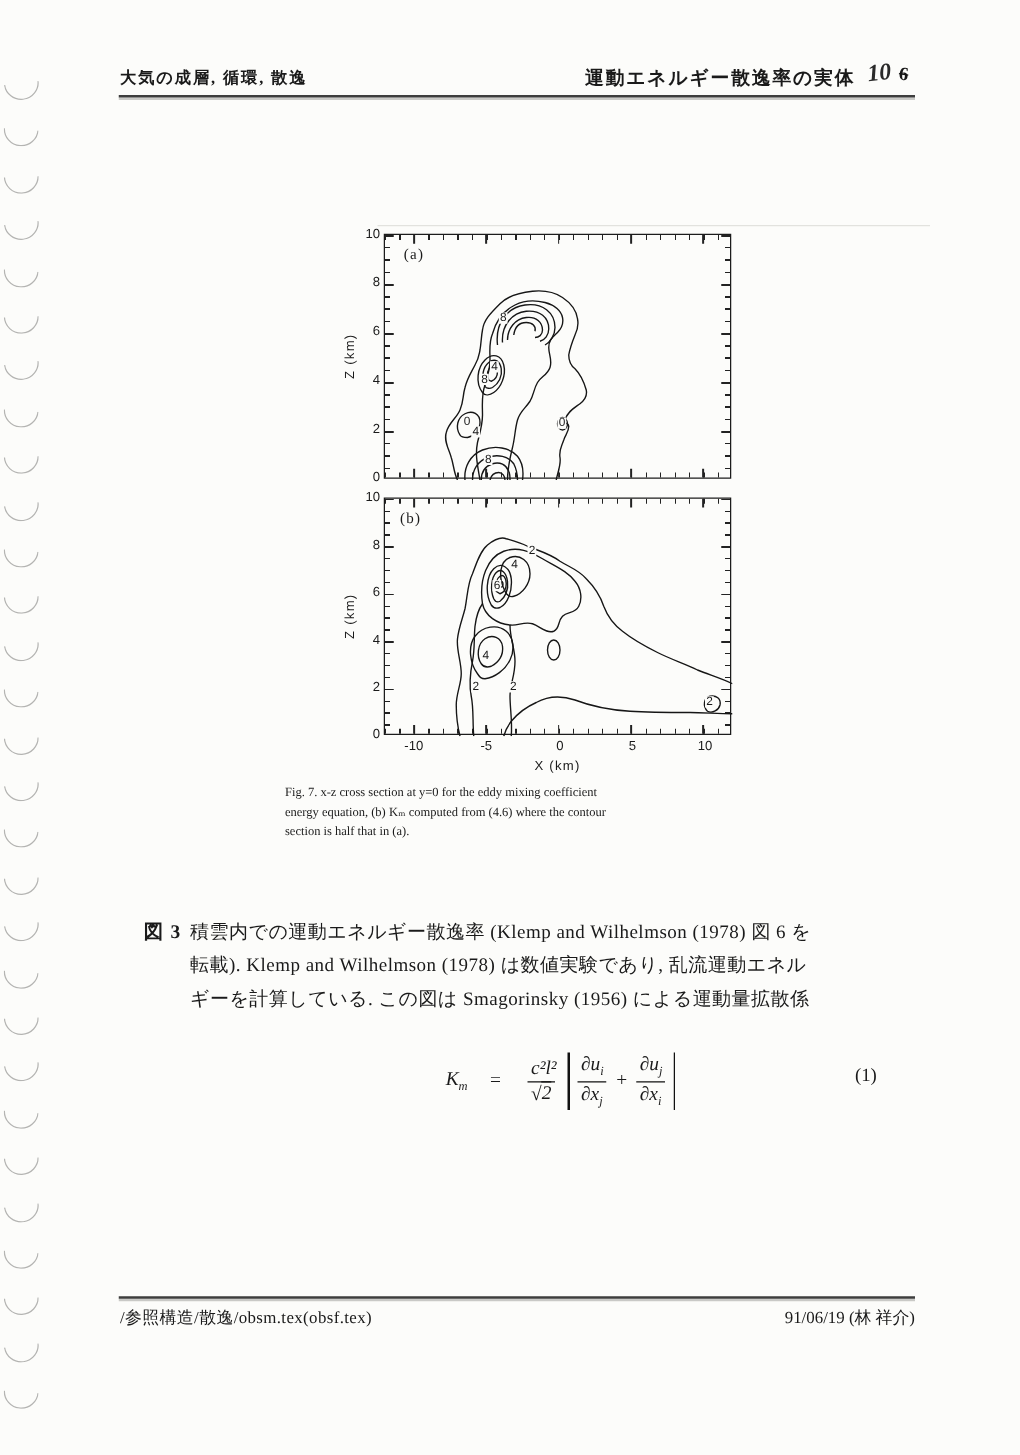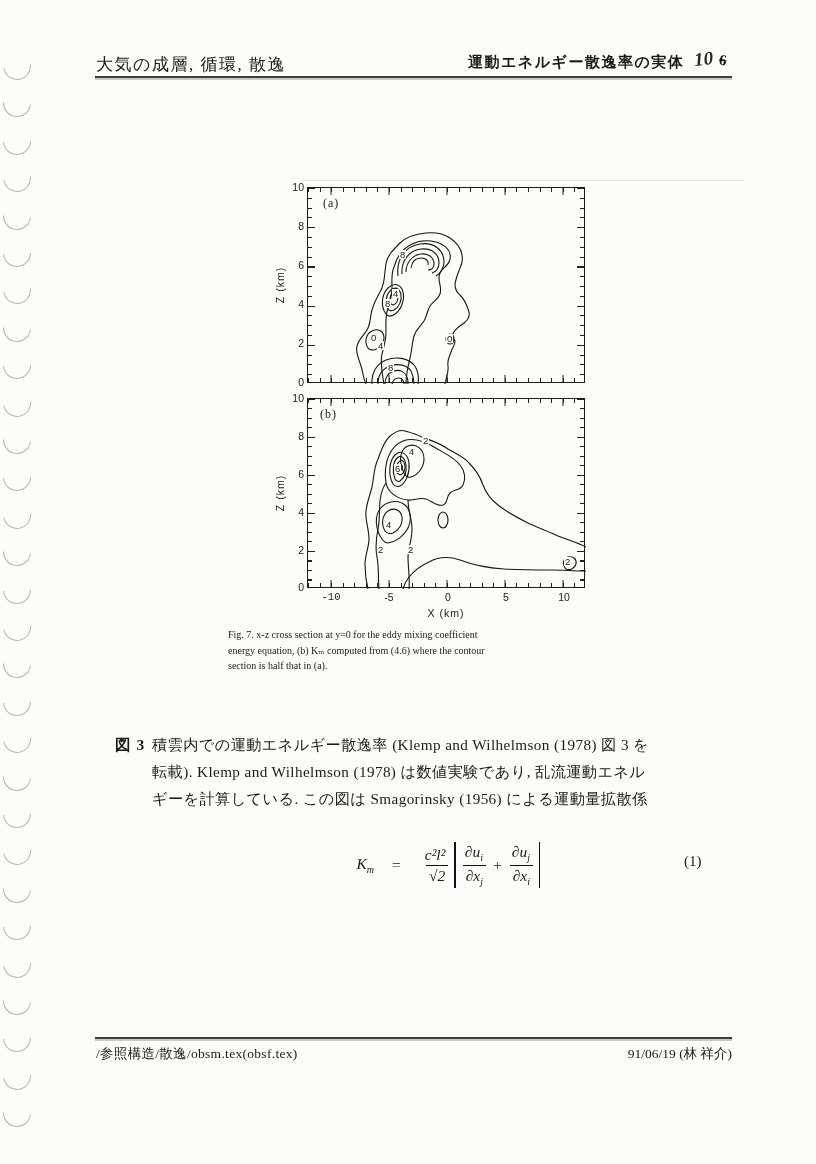--- a/index.html
+++ b/index.html
@@ -9,21 +9,21 @@
     font-family:"Liberation Serif","DejaVu Serif",serif;color:#1a1a1a;
   }
   
   .coil{
     position:absolute;left:3px;width:26px;height:26px;
     border:1.6px solid #b4b4b2;border-radius:50%;
     clip-path:inset(52% 0 0 0);
     background:transparent;
   }
   
-  .h-left{position:absolute;left:96px;top:53px;font-size:17px;font-weight:normal;letter-spacing:1.5px;}
+  .h-left{position:absolute;left:96px;top:53px;font-size:13px;font-weight:bold;letter-spacing:1.5px;}
   .h-right{position:absolute;left:468px;top:53px;font-size:15px;font-weight:bold;letter-spacing:1.5px;}
   .h-page{position:absolute;left:694px;top:48px;font-size:19px;font-style:italic;transform:rotate(-6deg);font-weight:bold;color:#2a2a2a;}
   .h-struck{position:absolute;left:719px;top:52px;font-size:15px;font-weight:bold;text-decoration:line-through;transform:rotate(8deg);color:#161616;}
   .rule{position:absolute;left:95px;width:637px;height:2px;background:#3d3d3d;box-shadow:0 2px 0 #c9c9c6;}
   .rule-top{top:76px;}
   .rule-bottom{top:1037px;}
   .scanline{position:absolute;left:302px;top:180px;width:442px;height:1px;background:#e2e2de;}
   
   .panel{position:absolute;left:307px;border:1.4px solid #1c1c1c;box-sizing:border-box;}
   .panel-a{top:187px;width:278px;height:196px;}
@@ -52,21 +52,21 @@
   .caption{position:absolute;left:228px;top:627px;width:388px;font-size:10px;line-height:15.6px;}
   .caption .ln{text-align:justify;}
   .caption .ln:last-child{text-align:left;}
   
   .figno{position:absolute;left:115px;top:735px;font-size:15.5px;font-weight:bold;letter-spacing:1px;}
   .bodyline{position:absolute;left:152px;width:560px;font-size:15.2px;letter-spacing:0.4px;white-space:nowrap;}
   
   .eqrow{position:absolute;left:280px;top:836px;width:340px;height:58px;display:flex;align-items:center;justify-content:center;font-size:15.5px;font-style:italic;}
   .eqrow sub{font-size:10px;font-style:italic;}
   .eq-sp{display:inline-block;width:14px;}
-  .frac{display:inline-flex;flex-direction:column;align-items:flex-end;margin:0 3px;}
+  .frac{display:inline-flex;flex-direction:column;align-items:flex-start;margin:0 3px;}
   .frac .den{border-top:1.2px solid #111;padding:1px 3px 0 3px;}
   .frac .num{padding:0 3px 1px 3px;}
   .vbar{width:1.5px;height:46px;background:#111;margin:0 3px;}
   .rad{font-style:normal;}
   .radarg{border-top:1px solid #111;padding-top:0.5px;}
   .plus{margin:0 4px;font-style:normal;}
   .eqtag{position:absolute;left:684px;top:853px;font-size:15px;}
   .postline{position:absolute;left:152px;top:901px;font-size:15.2px;letter-spacing:0.3px;}
   .postline .it{font-style:italic;}
   
@@ -193,36 +193,36 @@
     <span class="clabel" style="left:69px;top:146px;">2</span>
     <span class="clabel" style="left:99px;top:146px;">2</span>
     <span class="clabel" style="left:256px;top:158px;">2</span>
     <span class="ytick" style="top:-7px;">10</span>
     <span class="ytick" style="top:31px;">8</span>
     <span class="ytick" style="top:69px;">6</span>
     <span class="ytick" style="top:107px;">4</span>
     <span class="ytick" style="top:145px;">2</span>
     <span class="ytick" style="top:182px;">0</span>
     <span class="ax-y">Z (km)</span>
-    <span class="xtick" style="left:8px;top:192px;font-family:Liberation Mono, monospace;">-10</span>
+    <span class="xtick" style="left:8px;top:192px;">-10</span>
     <span class="xtick" style="left:66px;top:192px;">-5</span>
     <span class="xtick" style="left:125px;top:192px;">0</span>
     <span class="xtick" style="left:183px;top:192px;">5</span>
     <span class="xtick" style="left:241px;top:192px;">10</span>
     <span class="ax-x" style="top:208px;">X (km)</span>
   </div>
 
   <div class="caption">
     <div class="ln">Fig. 7. x-z cross section at y=0 for the eddy mixing coefficient</div>
     <div class="ln">energy equation, (b) Kₘ computed from (4.6) where the contour</div>
     <div class="ln">section is half that in (a).</div>
   </div>
 
   <span class="figno">図 3</span>
-  <div class="bodyline" style="top:735px;">積雲内での運動エネルギー散逸率 (Klemp and Wilhelmson (1978) 図 3 を</div>
+  <div class="bodyline" style="top:735px;">積雲内での運動エネルギー散逸率 (Klemp and Wilhelmson (1978) 図 6 を</div>
   <div class="bodyline" style="top:762px;">転載). Klemp and Wilhelmson (1978) は数値実験であり, 乱流運動エネル</div>
   <div class="bodyline" style="top:789px;">ギーを計算している. この図は Smagorinsky (1956) による運動量拡散係</div>
 
   <div class="eqrow">
     <span><span>K</span><sub>m</sub></span>
     <span class="eq-sp"></span>
     <span class="plus">=</span>
     <span class="eq-sp"></span>
     <span class="frac">
       <span class="num">c²l²</span>

